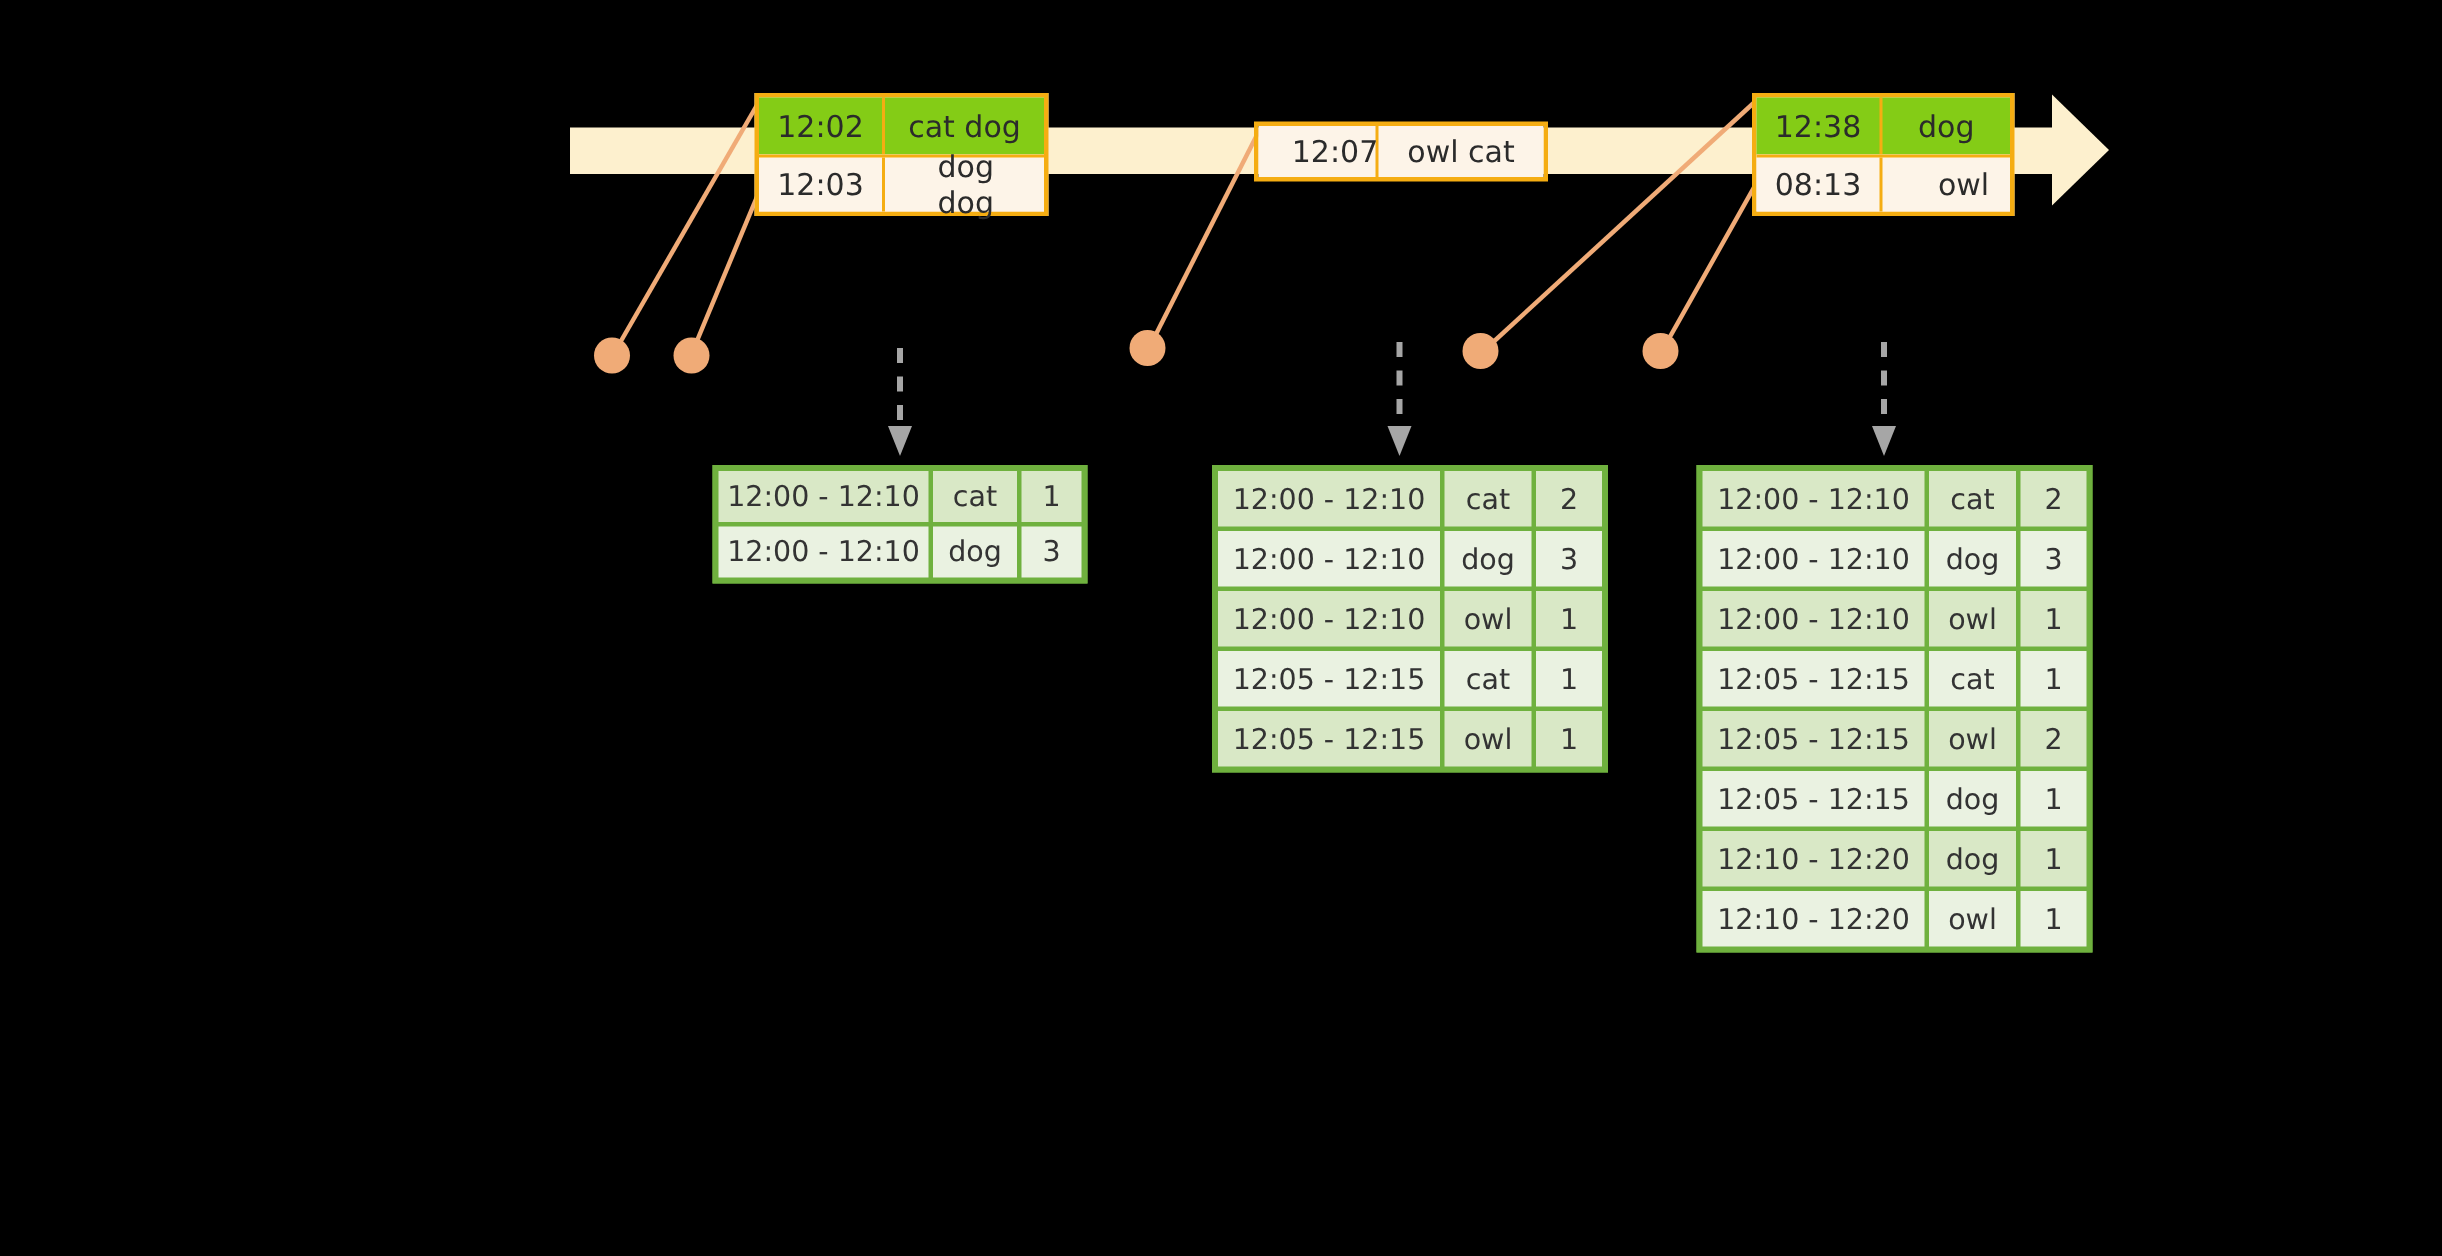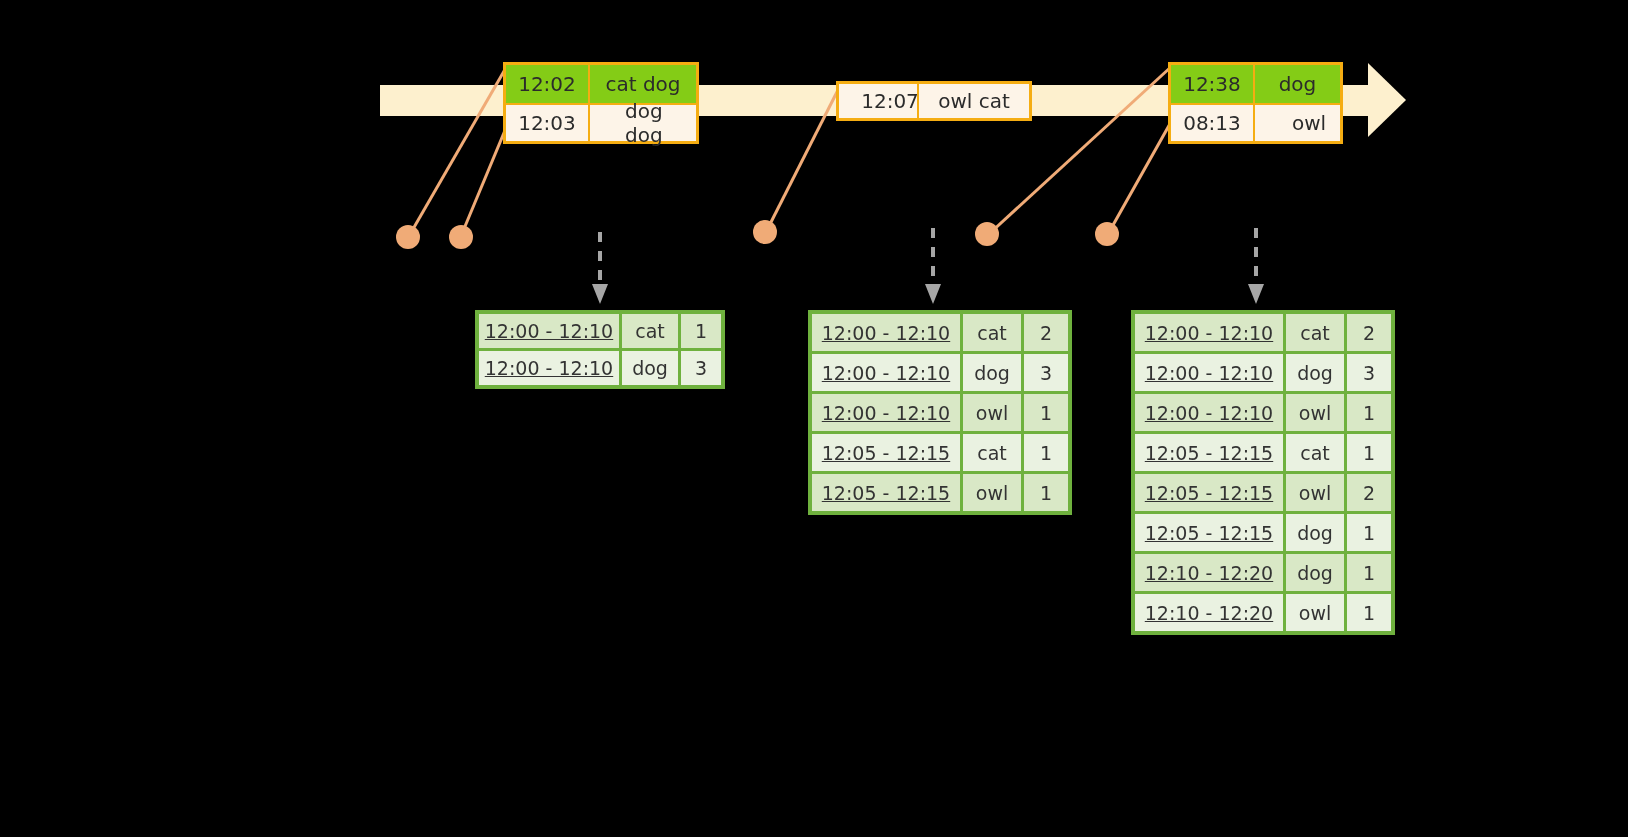--- a/index.html
+++ b/index.html
@@ -131,21 +131,21 @@
   .rrow.shade .rcell { background: #d9e8c6; }
   .rrow.light .rcell { background: #eaf2e1; }
   .rcell {
     display: flex;
     align-items: center;
     justify-content: center;
     font-size: 19px;
     color: #333333;
     box-sizing: border-box;
   }
-  .c-win   { width: 140px; text-decoration: underline; }
+  .c-win   { width: 140px; }
   .c-word  { width: 56px; }
   .c-count { width: 40px; }
 
   #tbl-1 { left: 475px; top: 310px; }
   #tbl-2 { left: 808px; top: 310px; }
   #tbl-2 .c-win { width: 148px; }
   #tbl-2 .c-word { width: 58px; }
   #tbl-2 .c-count { width: 44px; }
   #tbl-3 { left: 1131px; top: 310px; }
   #tbl-3 .c-win { width: 148px; }

